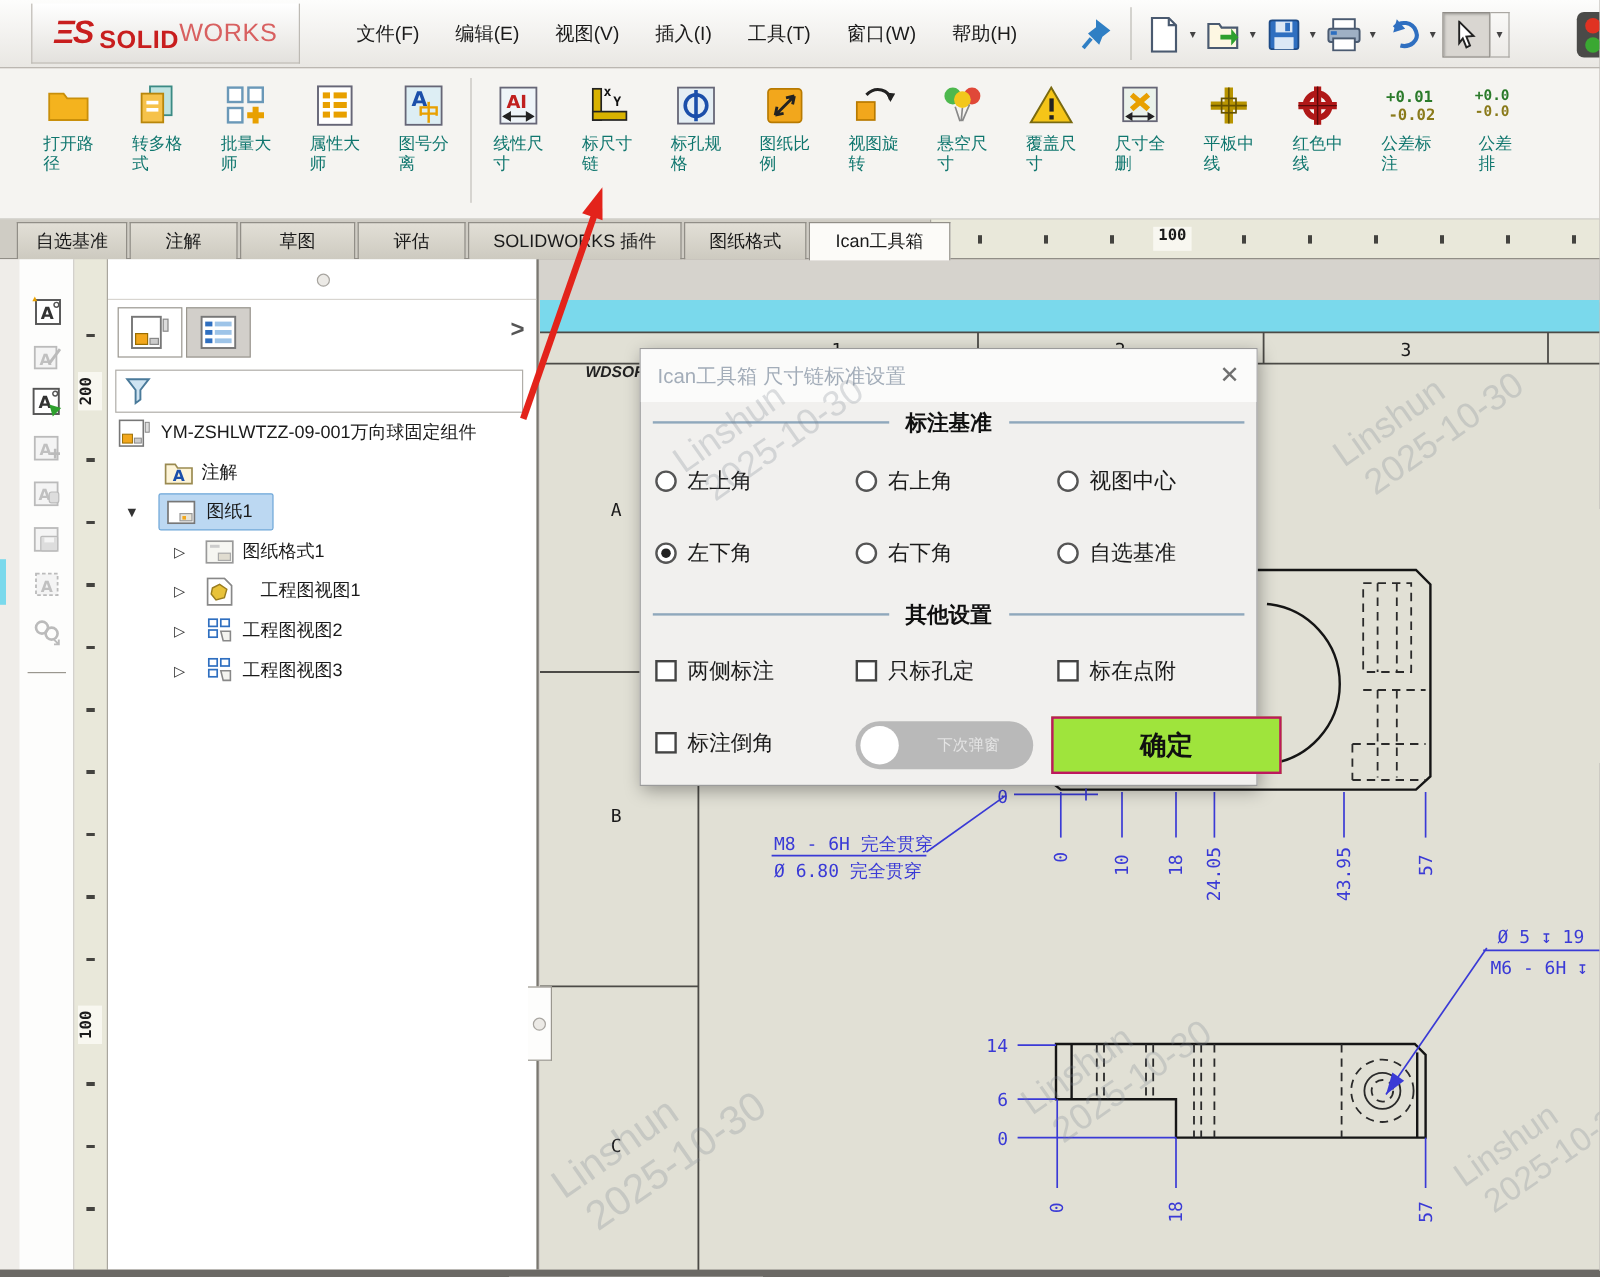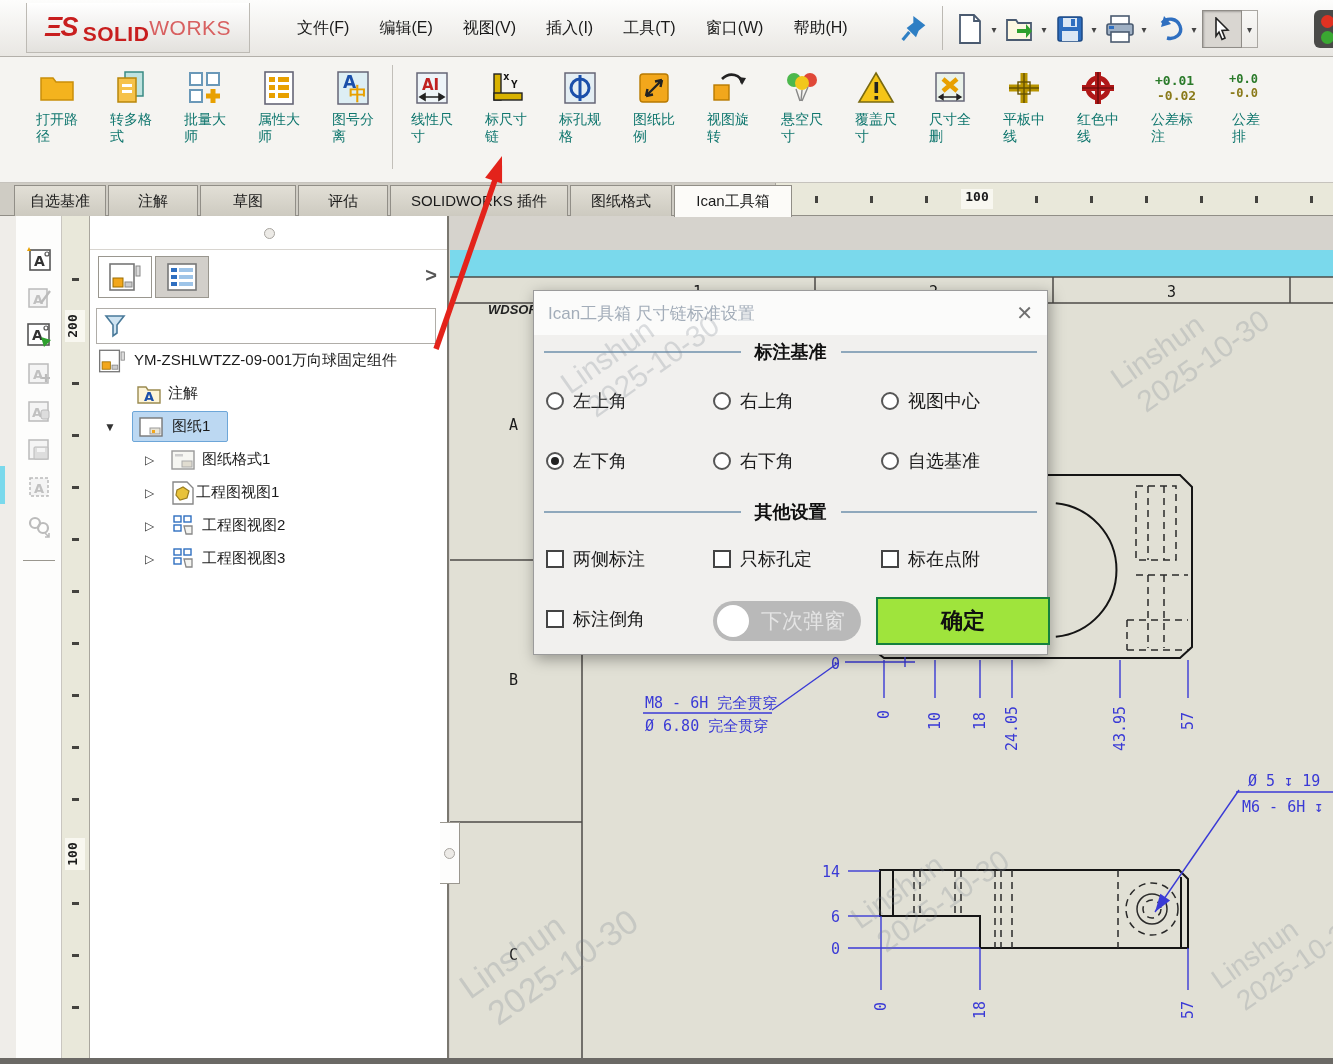--- a/index.html
+++ b/index.html
@@ -97,23 +97,23 @@
   .dlg-section { position:absolute; left:10px; right:10px; height:26px; display:flex; align-items:center; }
   .dlg-section .line { flex:1; border-top:2px solid #8fa8bc; }
   .dlg-section .stitle { margin:0 14px; font-size:18px; font-weight:bold; color:#101010; }
   .opt { position:absolute; display:flex; align-items:center; gap:9px; font-size:18px; cursor:pointer; height:26px; }
   .radio { width:18px; height:18px; border-radius:50%; border:2px solid #555; background:#fff; position:relative; flex:0 0 auto; }
   .radio.on::after { content:""; position:absolute; left:3px; top:3px; width:8px; height:8px; border-radius:50%; background:#222; }
   .checkbox { width:18px; height:18px; border:2px solid #444; background:#fff; flex:0 0 auto; }
   .toggle { position:absolute; left:179px; top:310px; width:148px; height:40px; border-radius:20px; background:#b9b9b9;
             display:flex; align-items:center; cursor:pointer; }
   .toggle .knob { position:absolute; left:4px; top:4px; width:32px; height:32px; border-radius:50%; background:#fff; }
-  .toggle .tlabel { position:absolute; left:48px; width:92px; text-align:left; color:#e4e4e4; font-size:21px; }
-  .ok-btn { position:absolute; left:342px; top:306px; width:174px; height:48px; background:#9fe43c;
-            border:2px solid #15803d; font-size:22px; font-weight:bold; color:#101010; cursor:pointer;
+  .toggle .tlabel { position:absolute; left:48px; width:92px; text-align:center; color:#e4e4e4; font-size:13px; }
+  .ok-btn { position:absolute; left:342px; top:306px; width:192px; height:48px; background:#9fe43c;
+            border:2px solid #be185d; font-size:22px; font-weight:bold; color:#101010; cursor:pointer;
             display:flex; align-items:center; justify-content:center; font-family:"Liberation Sans",sans-serif; }
 
   
   .wm-layer { position:absolute; left:0; top:0; z-index:25; pointer-events:none; }
   .arrow-layer { position:absolute; left:0; top:0; z-index:30; pointer-events:none; }
   .bottom-border { position:absolute; left:0; bottom:0; width:1333px; height:6px; background:#6b6965; z-index:40; }
 
   .cad { font-family:"DejaVu Sans Mono",monospace; }
 </style>
 </head>
@@ -663,21 +663,21 @@
             <rect x="5" y="5" width="8" height="2.5" fill="#ccc"></rect>
           </svg>
         <span style="margin-left:6px">图纸格式1</span>
       </div>
       <div class="trow">
         <span class="arrow" style="left:55px">▷</span>
         <svg width="26" height="24" viewBox="0 0 26 24" style="margin-left:80px">
             <path d="M3,1 H17 L23,7 V23 H3 Z" fill="#fff" stroke="#888" stroke-width="1.4"></path>
             <path d="M7,9 l6,-3 l6,4 l-2,7 l-7,2 l-4,-5 z" fill="#e8c23a" stroke="#9a7d1f" stroke-width="1.2"></path>
           </svg>
-        <span style="margin-left:0">工程图视图1</span>
+        <span style="margin-left:21px">工程图视图1</span>
       </div>
       <div class="trow">
         <span class="arrow" style="left:55px">▷</span>
         <svg width="26" height="24" viewBox="0 0 26 24" style="margin-left:80px">
             <rect x="4" y="2" width="7" height="6" fill="#fff" stroke="#2f6fc0" stroke-width="1.4"></rect>
             <rect x="14" y="2" width="7" height="6" fill="#fff" stroke="#2f6fc0" stroke-width="1.4"></rect>
             <rect x="4" y="11" width="7" height="6" fill="#fff" stroke="#2f6fc0" stroke-width="1.4"></rect>
             <path d="M14,12 h8 v8 h-6 z" fill="#f4f4f0" stroke="#888" stroke-width="1.3"></path>
           </svg>
         <span style="margin-left:6px">工程图视图2</span>

